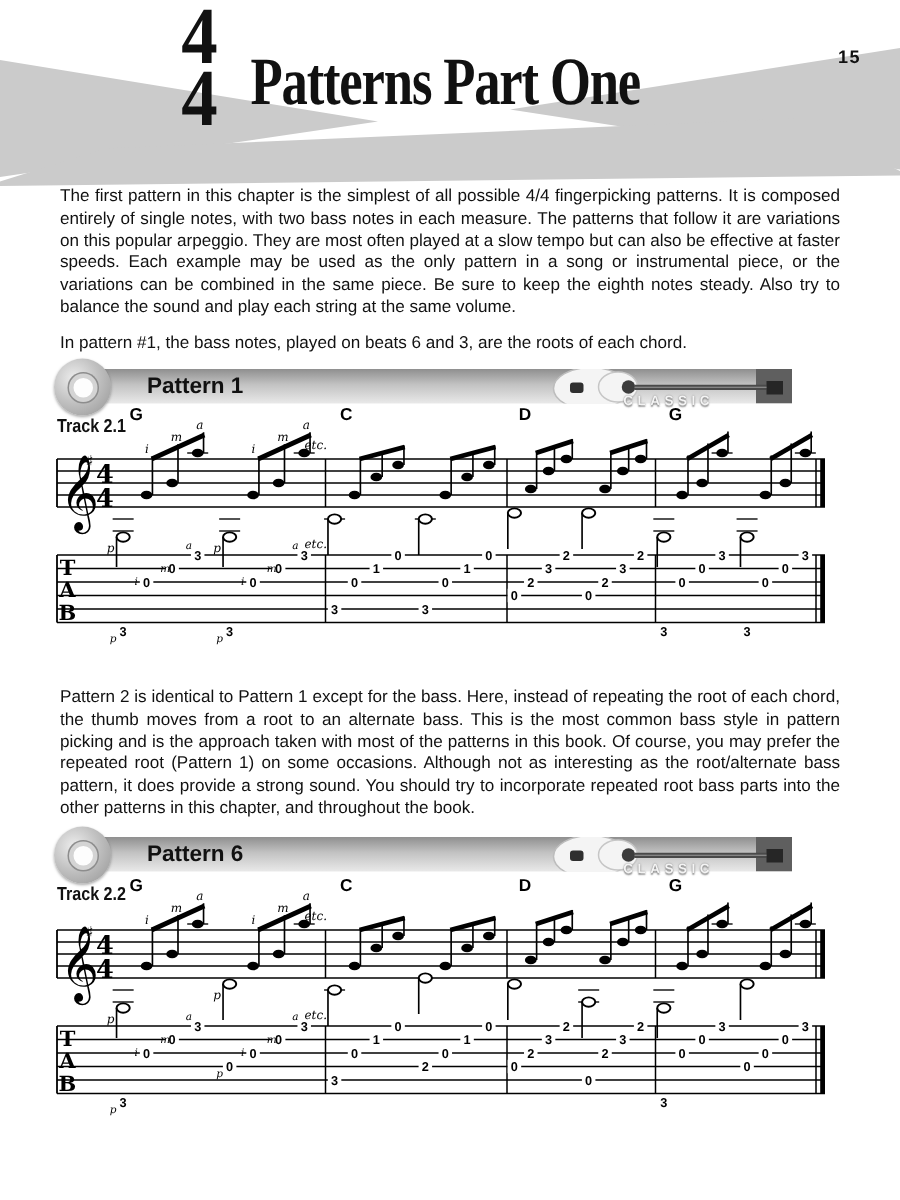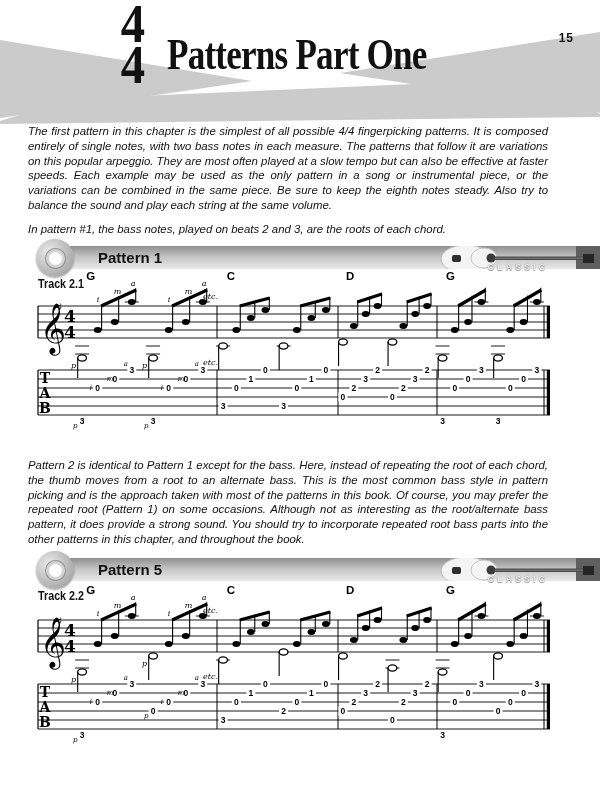--- a/index.html
+++ b/index.html
@@ -9,24 +9,24 @@
   #deco-svg{position:absolute;top:0;left:0;}
   .page-num{position:absolute;top:31px;right:26px;font-size:12px;font-weight:bold;
             font-family:"Liberation Sans",sans-serif;letter-spacing:1px;}
   .big-ts{position:absolute;left:106px;top:4px;width:60px;text-align:center;
           font-family:"Liberation Serif",serif;font-weight:bold;font-size:54px;line-height:41px;
           transform:scaleX(.9);transform-origin:left top;}
   .main-title{position:absolute;left:167px;top:28px;font-family:"Liberation Serif",serif;
           font-weight:bold;font-size:45px;letter-spacing:-1px;white-space:nowrap;
           transform:scaleX(.78);transform-origin:left top;}
   
-  .para{position:absolute;left:28px;width:520px;font-size:11.4px;line-height:14.8px;
-        text-align:justify;font-style:italic;}
+  .para{position:absolute;left:40px;width:520px;font-size:11.4px;line-height:14.8px;
+        text-align:justify;}
   
-  .pat-bar{position:absolute;left:50px;width:550px;height:23px;
+  .pat-bar{position:absolute;left:50px;width:478px;height:23px;
            background:linear-gradient(180deg,#8f8f8f 0%,#c2c2c2 45%,#e9e9e9 100%);
            border-radius:12px 0 0 12px;}
   .pat-label{position:absolute;left:48px;top:3px;font-size:15px;font-weight:bold;
              font-family:"Liberation Sans",sans-serif;}
   .cd{position:absolute;width:38px;height:38px;border-radius:50%;
       background:radial-gradient(circle at 35% 35%,#ededed 0%,#c2c2c2 45%,#949494 100%);
       box-shadow:0 1px 2px rgba(0,0,0,.35);display:flex;align-items:center;justify-content:center;}
   .cd::before{content:"";width:13px;height:13px;border-radius:50%;background:#fdfdfd;
       border:3px solid #d4d4d4;box-shadow:0 0 0 1px #8d8d8d;}
   .classic-txt{position:absolute;font-size:9px;letter-spacing:3px;color:#f4f4f4;
@@ -46,21 +46,21 @@
 
 <div class="page-num">15</div>
 
 <div class="big-ts">
   <div>4</div>
   <div>4</div>
 </div>
 <div class="main-title">Patterns Part One</div>
 
 <div class="para" style="top:124px;">The first pattern in this chapter is the simplest of all possible 4/4 fingerpicking patterns.  It is composed entirely of single notes, with two bass notes in each measure. The patterns that follow it are variations on this popular arpeggio. They are most often played at a slow tempo but can also be effective at faster speeds.  Each example may be used as the only pattern in a song or instrumental piece, or the variations can be combined in the same piece.  Be sure to keep the eighth notes steady.  Also try to balance the sound and play each string at the same volume.</div>
-<div class="para" style="top:222px;text-align:left;">In pattern #1, the bass notes, played on beats 2 and 3, are the roots of each chord.</div>
+<div class="para" style="top:222px;text-align:left;">In pattern #1, the bass notes, played on beats 6 and 3, are the roots of each chord.</div>
 
 <div>
   <div class="pat-bar" style="top:246px;">
     <span class="pat-label">Pattern 1</span>
     <svg width="160" height="23" style="position:absolute;right:0;top:0;">
       <rect x="136" y="0" width="24" height="23" fill="#5f5f5f"></rect>
       <ellipse cx="26" cy="13" rx="25" ry="14" fill="#f4f4f4" stroke="#bdbdbd"></ellipse>
       <ellipse cx="44" cy="12" rx="13" ry="10" fill="#f4f4f4" stroke="#c6c6c6"></ellipse>
       <circle cx="51" cy="12" r="4.5" fill="#3c3c3c"></circle>
       <rect x="12" y="9" width="9" height="7" rx="2" fill="#2f2f2f"></rect>
@@ -276,21 +276,21 @@
     <line x1="544" y1="40" x2="544" y2="72" stroke="#000" stroke-width="1"></line>
     <rect x="546.8" y="40" width="3.2" height="32" fill="#000"></rect>
     <line x1="544" y1="104" x2="544" y2="149" stroke="#000" stroke-width="1"></line>
     <rect x="546.8" y="104" width="3.2" height="45" fill="#000"></rect>
   </svg>
 
 <div class="para" style="top:458px;">Pattern 2 is identical to Pattern 1 except for the bass. Here, instead of repeating the root of each chord, the thumb moves from a root to an alternate bass. This is the most common bass style in pattern picking and is the approach taken with most of the patterns in this book. Of course, you may prefer the repeated root (Pattern 1) on some occasions. Although not as interesting as the root/alternate bass pattern, it does provide a strong sound. You should try to incorporate repeated root bass parts into the other patterns in this chapter, and throughout the book.</div>
 
 <div>
   <div class="pat-bar" style="top:558px;">
-    <span class="pat-label">Pattern 5</span>
+    <span class="pat-label">Pattern 6</span>
     <svg width="160" height="23" style="position:absolute;right:0;top:0;">
       <rect x="136" y="0" width="24" height="23" fill="#5f5f5f"></rect>
       <ellipse cx="26" cy="13" rx="25" ry="14" fill="#f4f4f4" stroke="#bdbdbd"></ellipse>
       <ellipse cx="44" cy="12" rx="13" ry="10" fill="#f4f4f4" stroke="#c6c6c6"></ellipse>
       <circle cx="51" cy="12" r="4.5" fill="#3c3c3c"></circle>
       <rect x="12" y="9" width="9" height="7" rx="2" fill="#2f2f2f"></rect>
       <rect x="55" y="10.5" width="88" height="3.5" fill="#4a4a4a"></rect>
       <rect x="143" y="8" width="11" height="9" fill="#262626"></rect>
       <line x1="55" y1="12.2" x2="143" y2="12.2" stroke="#9a9a9a" stroke-width="0.7"></line>
     </svg>

